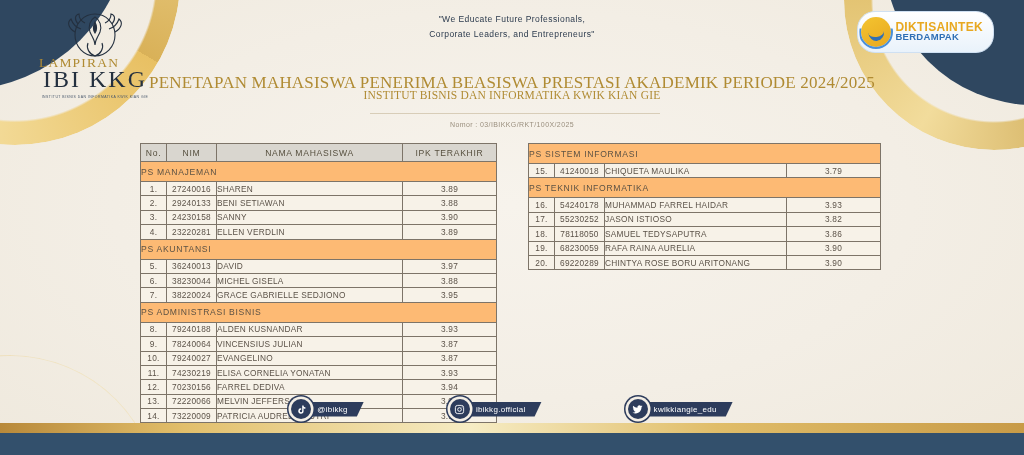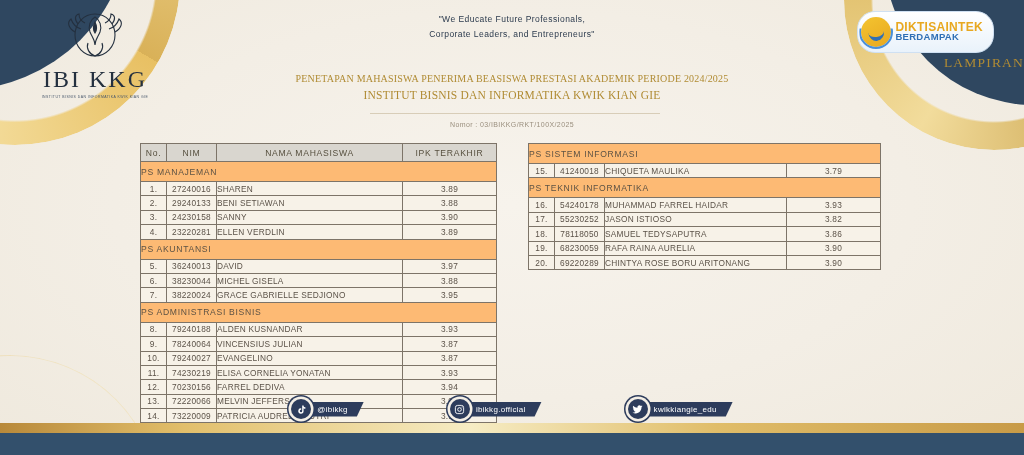--- a/index.html
+++ b/index.html
@@ -60,24 +60,24 @@
   .logo-left{position:absolute;left:25px;top:10px;width:140px;text-align:center;}
   .crest{width:62px;height:50px;margin:0 auto;}
   .logo-main{font-family:"Liberation Serif", serif;font-size:24px;letter-spacing:2px;
     color:#24303f;margin-top:2px;font-weight:400;}
   .logo-sub{font-size:3.4px;letter-spacing:.45px;color:#46566b;margin-top:2px;
     transform:scale(1.02);white-space:nowrap;}
 
   .tagline{position:absolute;left:0;right:0;top:12px;text-align:center;
     font-size:8.5px;color:#2b3a4d;letter-spacing:.45px;line-height:15px;}
 
-  .lampiran{position:absolute;left:0;right:0;top:55px;text-align:right;
-    font-family:"Liberation Serif", serif;font-size:13.5px;color:#b08b33;letter-spacing:1.2px;}
+  .lampiran{position:absolute;left:0;right:0;top:55px;text-align:left;
+    font-family:"Liberation Serif", serif;font-size:13.5px;color:#b08b33;letter-spacing:1.2px;padding-left:39px;}
   .title1{position:absolute;left:0;right:0;top:73px;text-align:center;
-    font-family:"Liberation Serif", serif;font-size:10px;color:#b08b33;letter-spacing:.2px;}
+    font-family:"Liberation Serif", serif;font-size:17px;color:#b08b33;letter-spacing:.2px;}
   .title2{position:absolute;left:0;right:0;top:89px;text-align:center;
     font-family:"Liberation Serif", serif;font-size:11.5px;color:#b08b33;letter-spacing:.2px;}
   .rule{position:absolute;left:370px;width:290px;top:113px;height:1px;background:#d8cdb8;}
   .nomor{position:absolute;left:0;right:0;top:121px;text-align:center;
     font-size:7px;color:#9a8f7e;letter-spacing:.4px;}
 
   .diktisaintek{position:absolute;right:30px;top:11px;height:36px;
     display:flex;align-items:center;gap:4px;
     background:linear-gradient(180deg,#ffffff,#e9f2fb);
     border:1.5px solid #cfe0f2;border-radius:18px;padding:2px 10px 2px 3px;}

